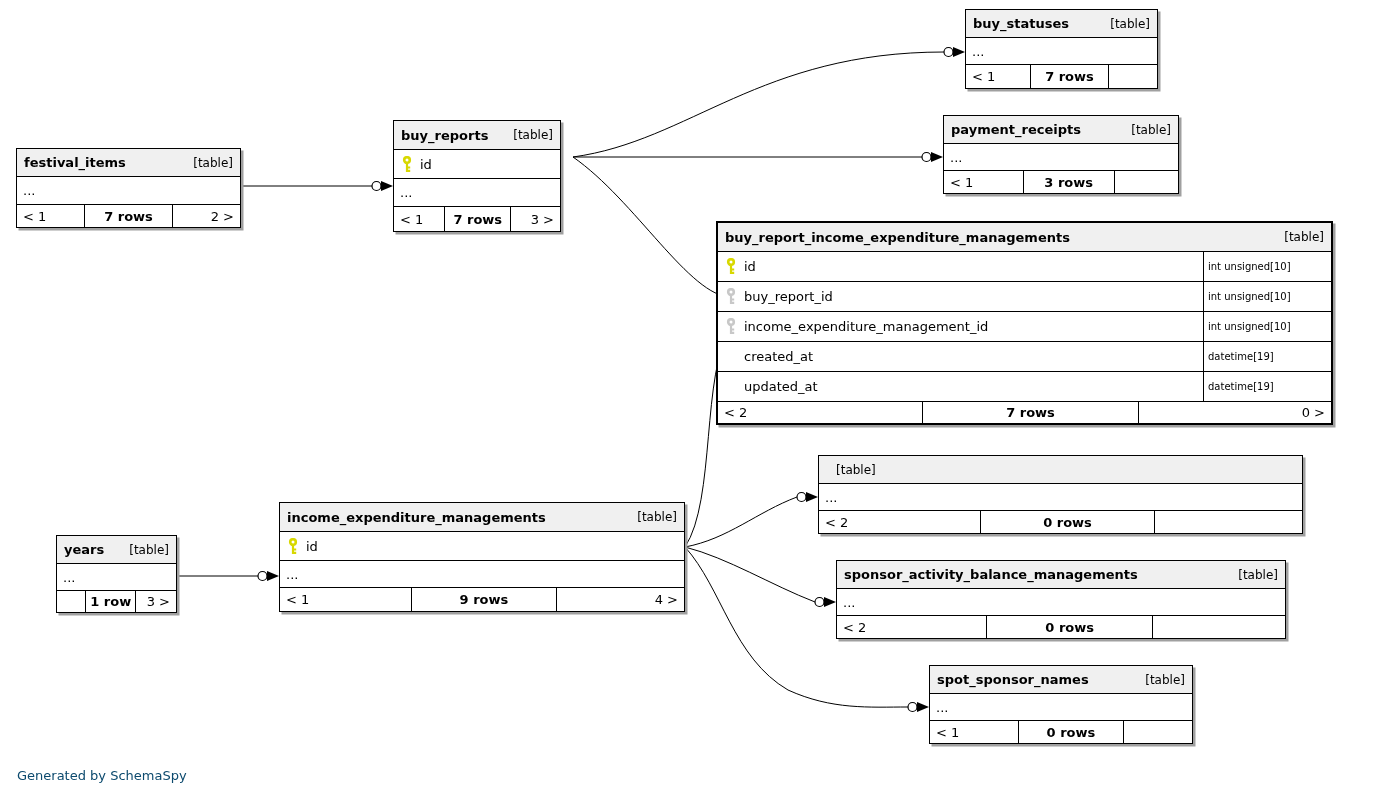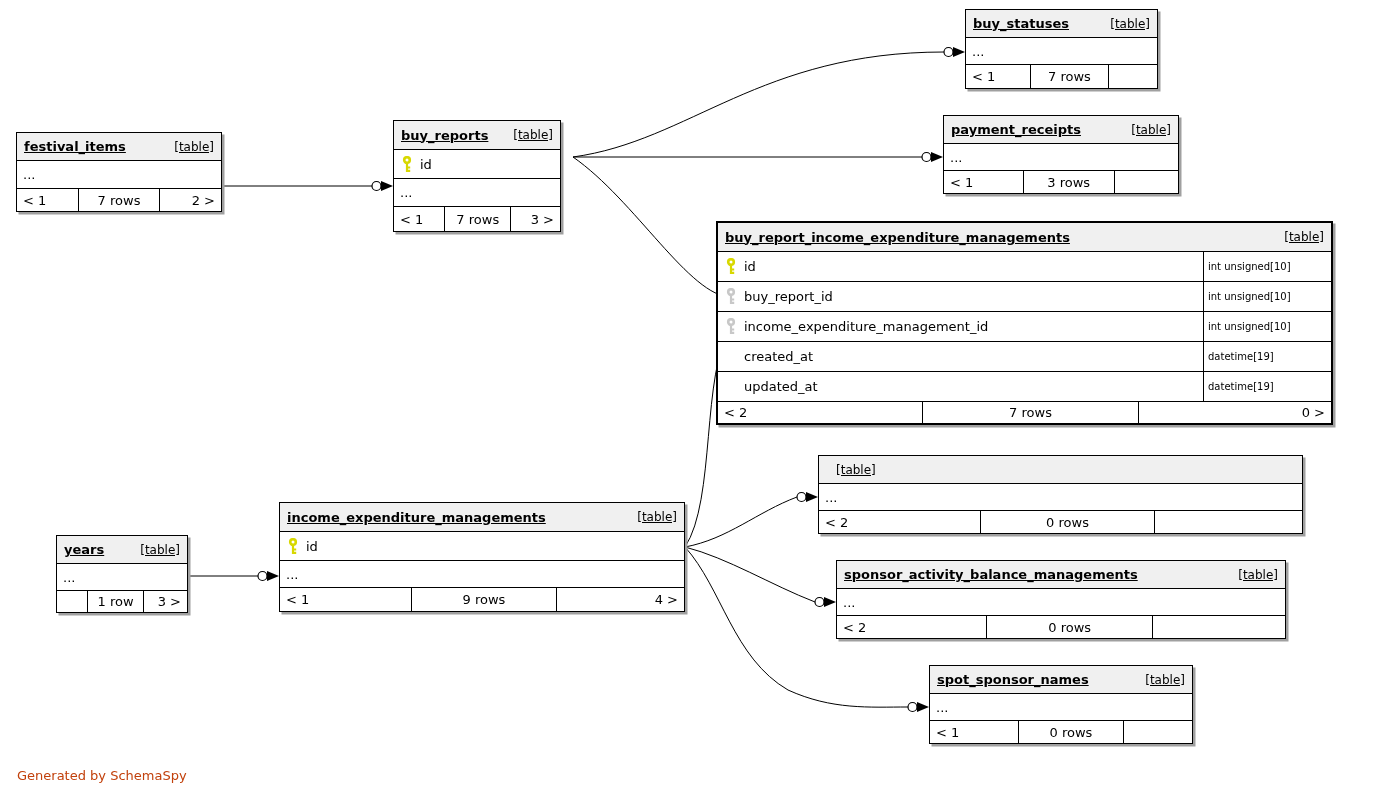--- a/index.html
+++ b/index.html
@@ -8,44 +8,44 @@
   .rel-line{stroke:#000;stroke-width:1;fill:none;}
   .rel-circle{fill:#fff;stroke:#000;stroke-width:1.2;}
   .rel-arrow{fill:#000;stroke:none;}
 
   .tbl{position:absolute;display:flex;flex-direction:column;background:#fff;
        border:1px solid #000;box-shadow:2.5px 2.5px 0 var(--shadow,#a0a0a0);
        font-size:13px;box-sizing:border-box;}
   .tbl.main{border-width:2px;}
   .hdr{display:flex;justify-content:space-between;align-items:center;
        background:var(--header-bg,#f0f0f0);border-bottom:1px solid #000;
-       padding:4px 7px;box-sizing:border-box;flex:0 0 auto;text-decoration:underline;}
+       padding:4px 7px;box-sizing:border-box;flex:0 0 auto;}
   .hdr .nm{font-weight:bold;font-size:13px;white-space:nowrap;}
   .hdr .tag{font-size:12px;margin-left:10px;white-space:nowrap;}
   .frow{display:flex;align-items:center;border-bottom:1px solid #000;
         box-sizing:border-box;flex:0 0 auto;}
   .keyslot{width:10px;height:17px;margin-left:8px;flex:0 0 auto;}
   .keyslot svg{display:block;width:10px;height:17px;}
   .pk{color:var(--pk-key,#d8d800);}
   .fk{color:var(--fk-key,#c8c8c8);}
   .lbl{margin-left:8px;white-space:nowrap;}
   .dotsrow{padding-left:6px;}
   .dotsrow .lbl{margin-left:0;}
   .typ{margin-left:auto;border-left:1px solid #000;width:128px;align-self:stretch;
        display:flex;align-items:center;padding-left:4px;font-size:10px;
        box-sizing:border-box;flex:0 0 auto;white-space:nowrap;}
   .ftr{display:flex;box-sizing:border-box;flex:0 0 auto;}
   .ftr .c{display:flex;align-items:center;box-sizing:border-box;white-space:nowrap;}
   .ftr .c + .c{border-left:1px solid #000;}
   .ftr .c.l{padding-left:6px;justify-content:flex-start;}
-  .ftr .c.m{justify-content:center;}
+  .ftr .c.m{justify-content:center;font-weight:bold;}
   .ftr .c.r{padding-right:6px;justify-content:flex-end;}
   .h21{height:21px;} .h22{height:22px;} .h23{height:23px;} .h24{height:24px;}
   .h27{height:27px;} .h28{height:28px;} .h29{height:29px;} .h30{height:30px;}
-  .note{position:absolute;left:17px;top:768px;font-size:13px;color:#c2410c;}
+  .note{position:absolute;left:17px;top:768px;font-size:13px;color:#0c4a6e;}
 </style>
 </head>
 <body>
 
 <div id="diagram">
 
   <svg class="rel-layer" width="1388" height="797">
     <g>
       <path class="rel-line" d="M 213 186 H 372"></path>
       <circle class="rel-circle" cx="376.5" cy="186" r="4.5"></circle>
@@ -86,21 +86,21 @@
       <circle class="rel-circle" cx="912.5" cy="707" r="4.5"></circle>
       <polygon class="rel-arrow" points="929,707 917,702 917,712"></polygon>
     </g>
     <g>
       <path class="rel-line" d="M 173 576 H 258"></path>
       <circle class="rel-circle" cx="262.5" cy="576" r="4.5"></circle>
       <polygon class="rel-arrow" points="279,576 267,571 267,581"></polygon>
     </g>
   </svg>
 
-  <div class="tbl" style="left:16px;top:132px;width:206px">
+  <div class="tbl" style="left:16px;top:148px;width:225px">
     <div class="hdr h28">
       <span class="nm">festival_items</span>
       <span class="tag">[table]</span>
     </div>
     <div class="frow dotsrow h28">
       <span class="lbl">...</span>
     </div>
     <div class="ftr h22">
       <span class="c l" style="flex:29">&lt; 1</span>
       <span class="c m" style="flex:42">7 rows</span>
@@ -275,21 +275,21 @@
     <div class="frow dotsrow h27">
       <span class="lbl">...</span>
     </div>
     <div class="ftr h23">
       <span class="c l" style="flex:32">&lt; 1</span>
       <span class="c m" style="flex:37">9 rows</span>
       <span class="c r" style="flex:31">4 &gt;</span>
     </div>
   </div>
 
-  <div class="tbl" style="left:56px;top:535px;width:132px">
+  <div class="tbl" style="left:56px;top:535px;width:121px">
     <div class="hdr h28">
       <span class="nm">years</span>
       <span class="tag">[table]</span>
     </div>
     <div class="frow dotsrow h27">
       <span class="lbl">...</span>
     </div>
     <div class="ftr h21">
       <span class="c l" style="flex:21"></span>
       <span class="c m" style="flex:47">1 row</span>

